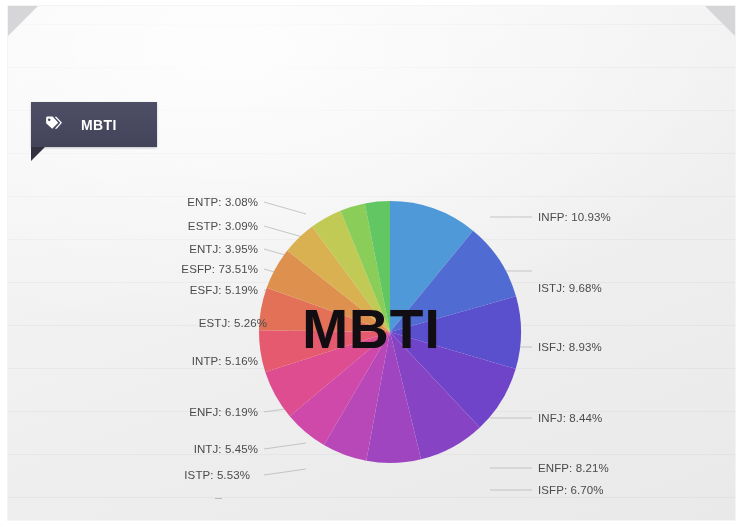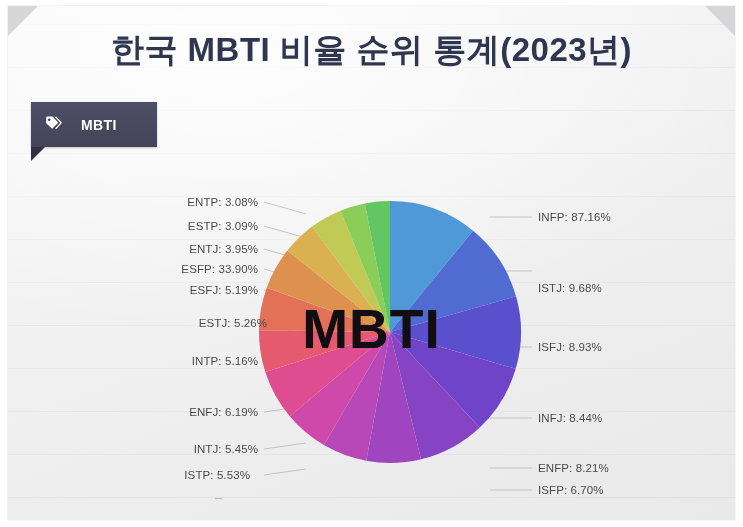--- a/index.html
+++ b/index.html
@@ -164,21 +164,20 @@
 <body>
 
 <div id="page">
 
   <div class="card">
     <div class="rules"></div>
     <div class="sheen"></div>
     <div class="fold fold-left"></div>
     <div class="fold fold-right"></div>
 
-    <div class="title">한국 MBTI 비율 순위 통계(2023년)</div>
 
     <div class="badge-wrap">
       <div class="badge">
         <span class="tag-icon">
           <svg width="18" height="16" viewBox="0 0 24 20" aria-hidden="true">
             <path d="M1.5 3.2 A1.8 1.8 0 0 1 3.3 1.4 L10.2 1.4 L17.6 9.6 L9.6 17.8 L1.5 10.2 Z" fill="#ffffff"></path>
             <circle cx="5.6" cy="5.6" r="1.7" fill="#45455c"></circle>
             <path d="M12.8 1.6 L20.4 9.7 L13.2 17.6 L15.6 17.6 L22.6 9.7 L15.2 1.6 Z" fill="#ffffff"></path>
           </svg>
         </span>
@@ -227,28 +226,28 @@
           </g>
       </svg>
     </div>
 
     <div class="pie-center-label">MBTI</div>
 
     <div id="labels-layer">
         <div class="label left" style="left: 250px; top: 196px;">ENTP: 3.08%</div>
         <div class="label left" style="left: 250px; top: 220px;">ESTP: 3.09%</div>
         <div class="label left" style="left: 250px; top: 243px;">ENTJ: 3.95%</div>
-        <div class="label left" style="left: 250px; top: 263px;">ESFP: 33.90%</div>
+        <div class="label left" style="left: 250px; top: 263px;">ESFP: 73.51%</div>
         <div class="label left" style="left: 250px; top: 284px;">ESFJ: 5.19%</div>
         <div class="label left" style="left: 250px; top: 317px; margin-left: 9px;">ESTJ: 5.26%</div>
         <div class="label left" style="left: 250px; top: 355px;">INTP: 5.16%</div>
         <div class="label left" style="left: 250px; top: 406px;">ENFJ: 6.19%</div>
         <div class="label left" style="left: 250px; top: 443px;">INTJ: 5.45%</div>
         <div class="label left" style="left: 242px; top: 469px;">ISTP: 5.53%</div>
-        <div class="label right" style="left: 530px; top: 211px;">INFP: 87.16%</div>
+        <div class="label right" style="left: 530px; top: 211px;">INFP: 10.93%</div>
         <div class="label right" style="left: 530px; top: 282px;">ISTJ: 9.68%</div>
         <div class="label right" style="left: 530px; top: 341px;">ISFJ: 8.93%</div>
         <div class="label right" style="left: 530px; top: 412px;">INFJ: 8.44%</div>
         <div class="label right" style="left: 530px; top: 462px;">ENFP: 8.21%</div>
         <div class="label right" style="left: 530px; top: 484px;">ISFP: 6.70%</div>
       </div>
 
     <div class="stray-dash"></div>
   </div>
 

